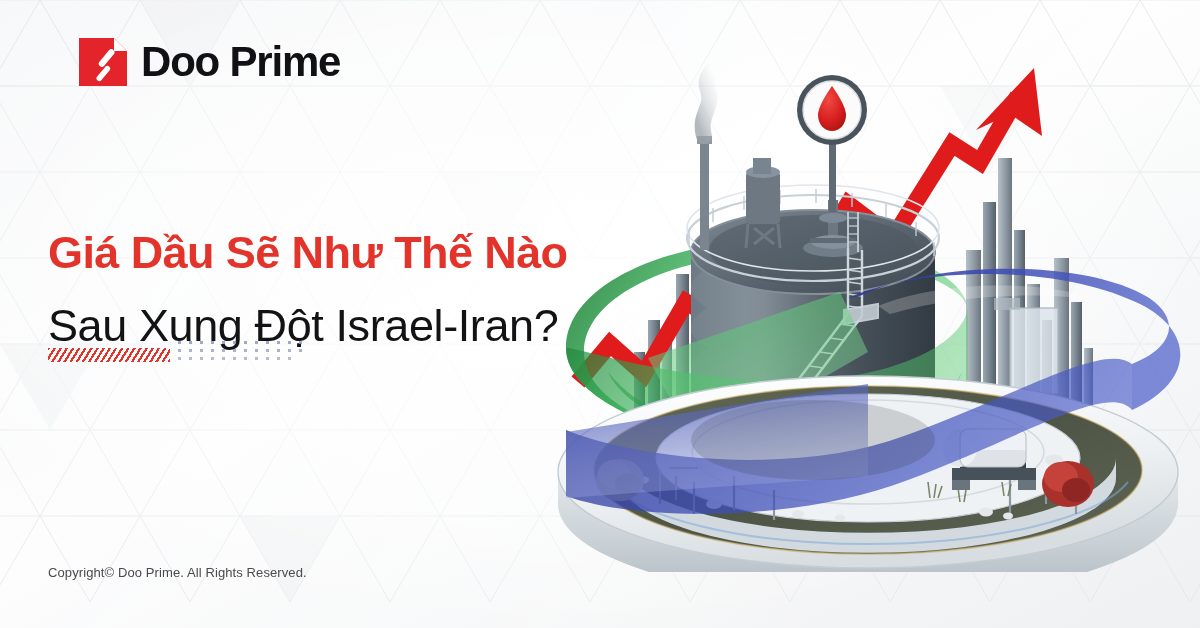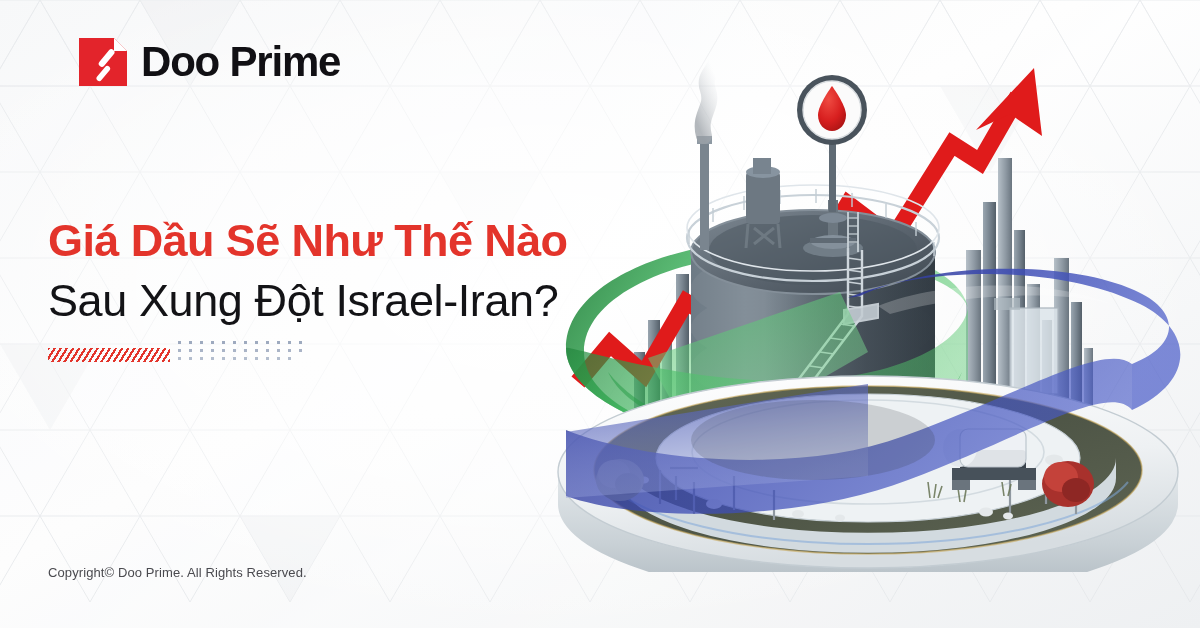--- a/index.html
+++ b/index.html
@@ -51,28 +51,29 @@
   }
 
   
   #headline { position:absolute; left:48px; top:212px; width:640px; }
   .h-line1 {
     font-size:45px; font-weight:700;
     color:#E3342B;
     letter-spacing:-0.6px;
     line-height:1.28;
     white-space:nowrap;
+    margin-top:12px;
   }
   .h-line2 {
     font-size:45px; font-weight:400;
     color:#131316;
     letter-spacing:-0.4px;
     line-height:1.28;
     white-space:nowrap;
-    margin-top:2px;
+    margin-top:15px;
   }
 
   
   #deco { position:absolute; left:48px; top:340px; height:26px; width:270px; }
   #deco .hatch {
     position:absolute; left:0; top:8px;
     width:122px; height:14px;
     background:repeating-linear-gradient(
       -58deg,
       #E3342B 0px, #E3342B 2.2px,

